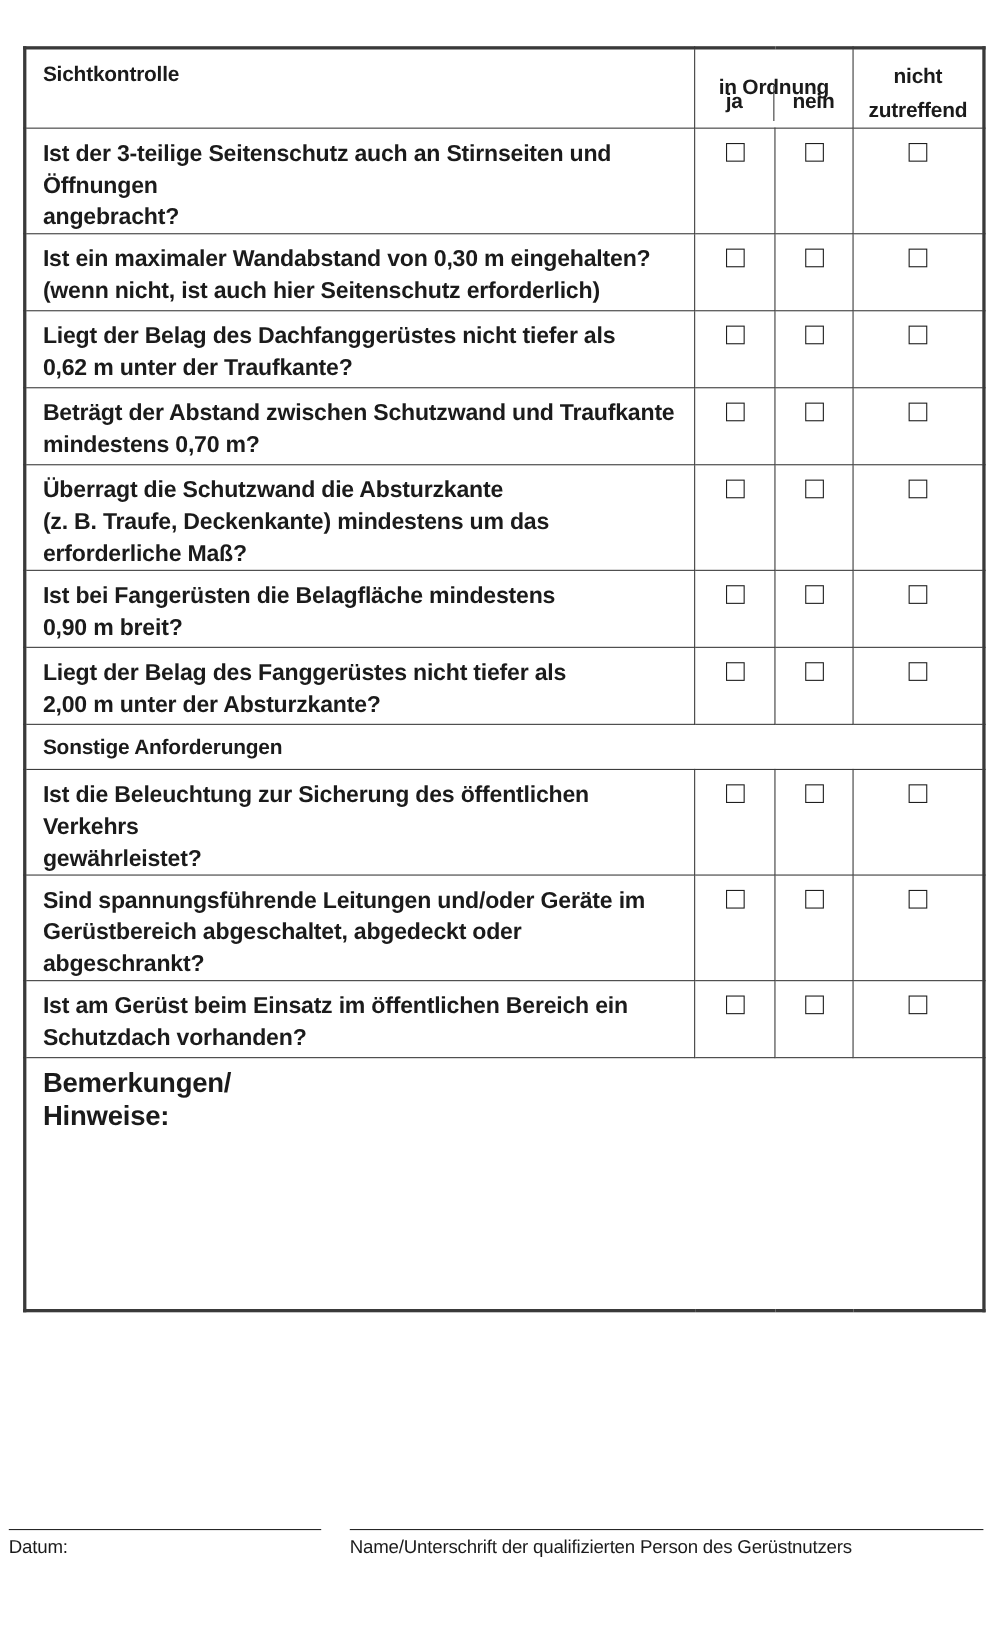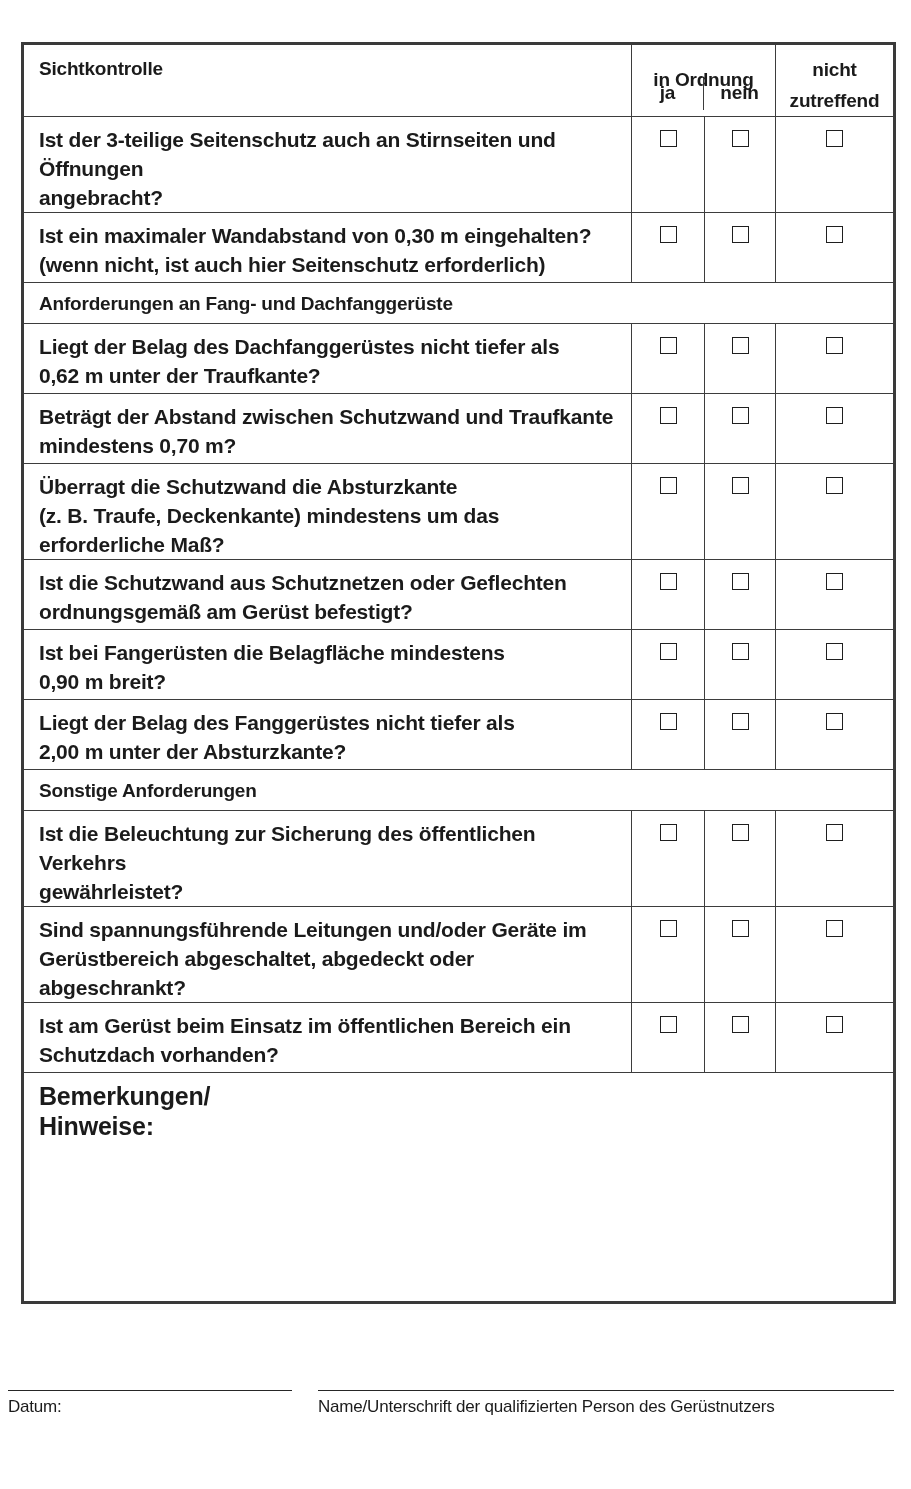--- a/index.html
+++ b/index.html
@@ -130,23 +130,20 @@
       </tr>
       <tr class="q-row">
         <td class="q-cell">
           <div class="q-line">Ist ein maximaler Wandabstand von 0,30 m eingehalten?</div>
           <div class="q-line">(wenn nicht, ist auch hier Seitenschutz erforderlich)</div>
         </td>
         <td class="cb-cell"><span class="checkbox"></span></td>
         <td class="cb-cell"><span class="checkbox"></span></td>
         <td class="cb-cell"><span class="checkbox"></span></td>
       </tr>
-      <tr class="section-row">
-        <td colspan="4" class="section-cell">Anforderungen an Fang- und Dachfanggerüste</td>
-      </tr>
       <tr class="q-row">
         <td class="q-cell">
           <div class="q-line">Liegt der Belag des Dachfanggerüstes nicht tiefer als</div>
           <div class="q-line">0,62 m unter der Traufkante?</div>
         </td>
         <td class="cb-cell"><span class="checkbox"></span></td>
         <td class="cb-cell"><span class="checkbox"></span></td>
         <td class="cb-cell"><span class="checkbox"></span></td>
       </tr>
       <tr class="q-row">
@@ -155,29 +152,20 @@
           <div class="q-line">mindestens 0,70 m?</div>
         </td>
         <td class="cb-cell"><span class="checkbox"></span></td>
         <td class="cb-cell"><span class="checkbox"></span></td>
         <td class="cb-cell"><span class="checkbox"></span></td>
       </tr>
       <tr class="q-row">
         <td class="q-cell">
           <div class="q-line">Überragt die Schutzwand die Absturzkante</div>
           <div class="q-line">(z. B. Traufe, Deckenkante) mindestens um das erforderliche Maß?</div>
-        </td>
-        <td class="cb-cell"><span class="checkbox"></span></td>
-        <td class="cb-cell"><span class="checkbox"></span></td>
-        <td class="cb-cell"><span class="checkbox"></span></td>
-      </tr>
-      <tr class="q-row">
-        <td class="q-cell">
-          <div class="q-line">Ist die Schutzwand aus Schutznetzen oder Geflechten</div>
-          <div class="q-line">ordnungsgemäß am Gerüst befestigt?</div>
         </td>
         <td class="cb-cell"><span class="checkbox"></span></td>
         <td class="cb-cell"><span class="checkbox"></span></td>
         <td class="cb-cell"><span class="checkbox"></span></td>
       </tr>
       <tr class="q-row">
         <td class="q-cell">
           <div class="q-line">Ist bei Fangerüsten die Belagfläche mindestens</div>
           <div class="q-line">0,90 m breit?</div>
         </td>

